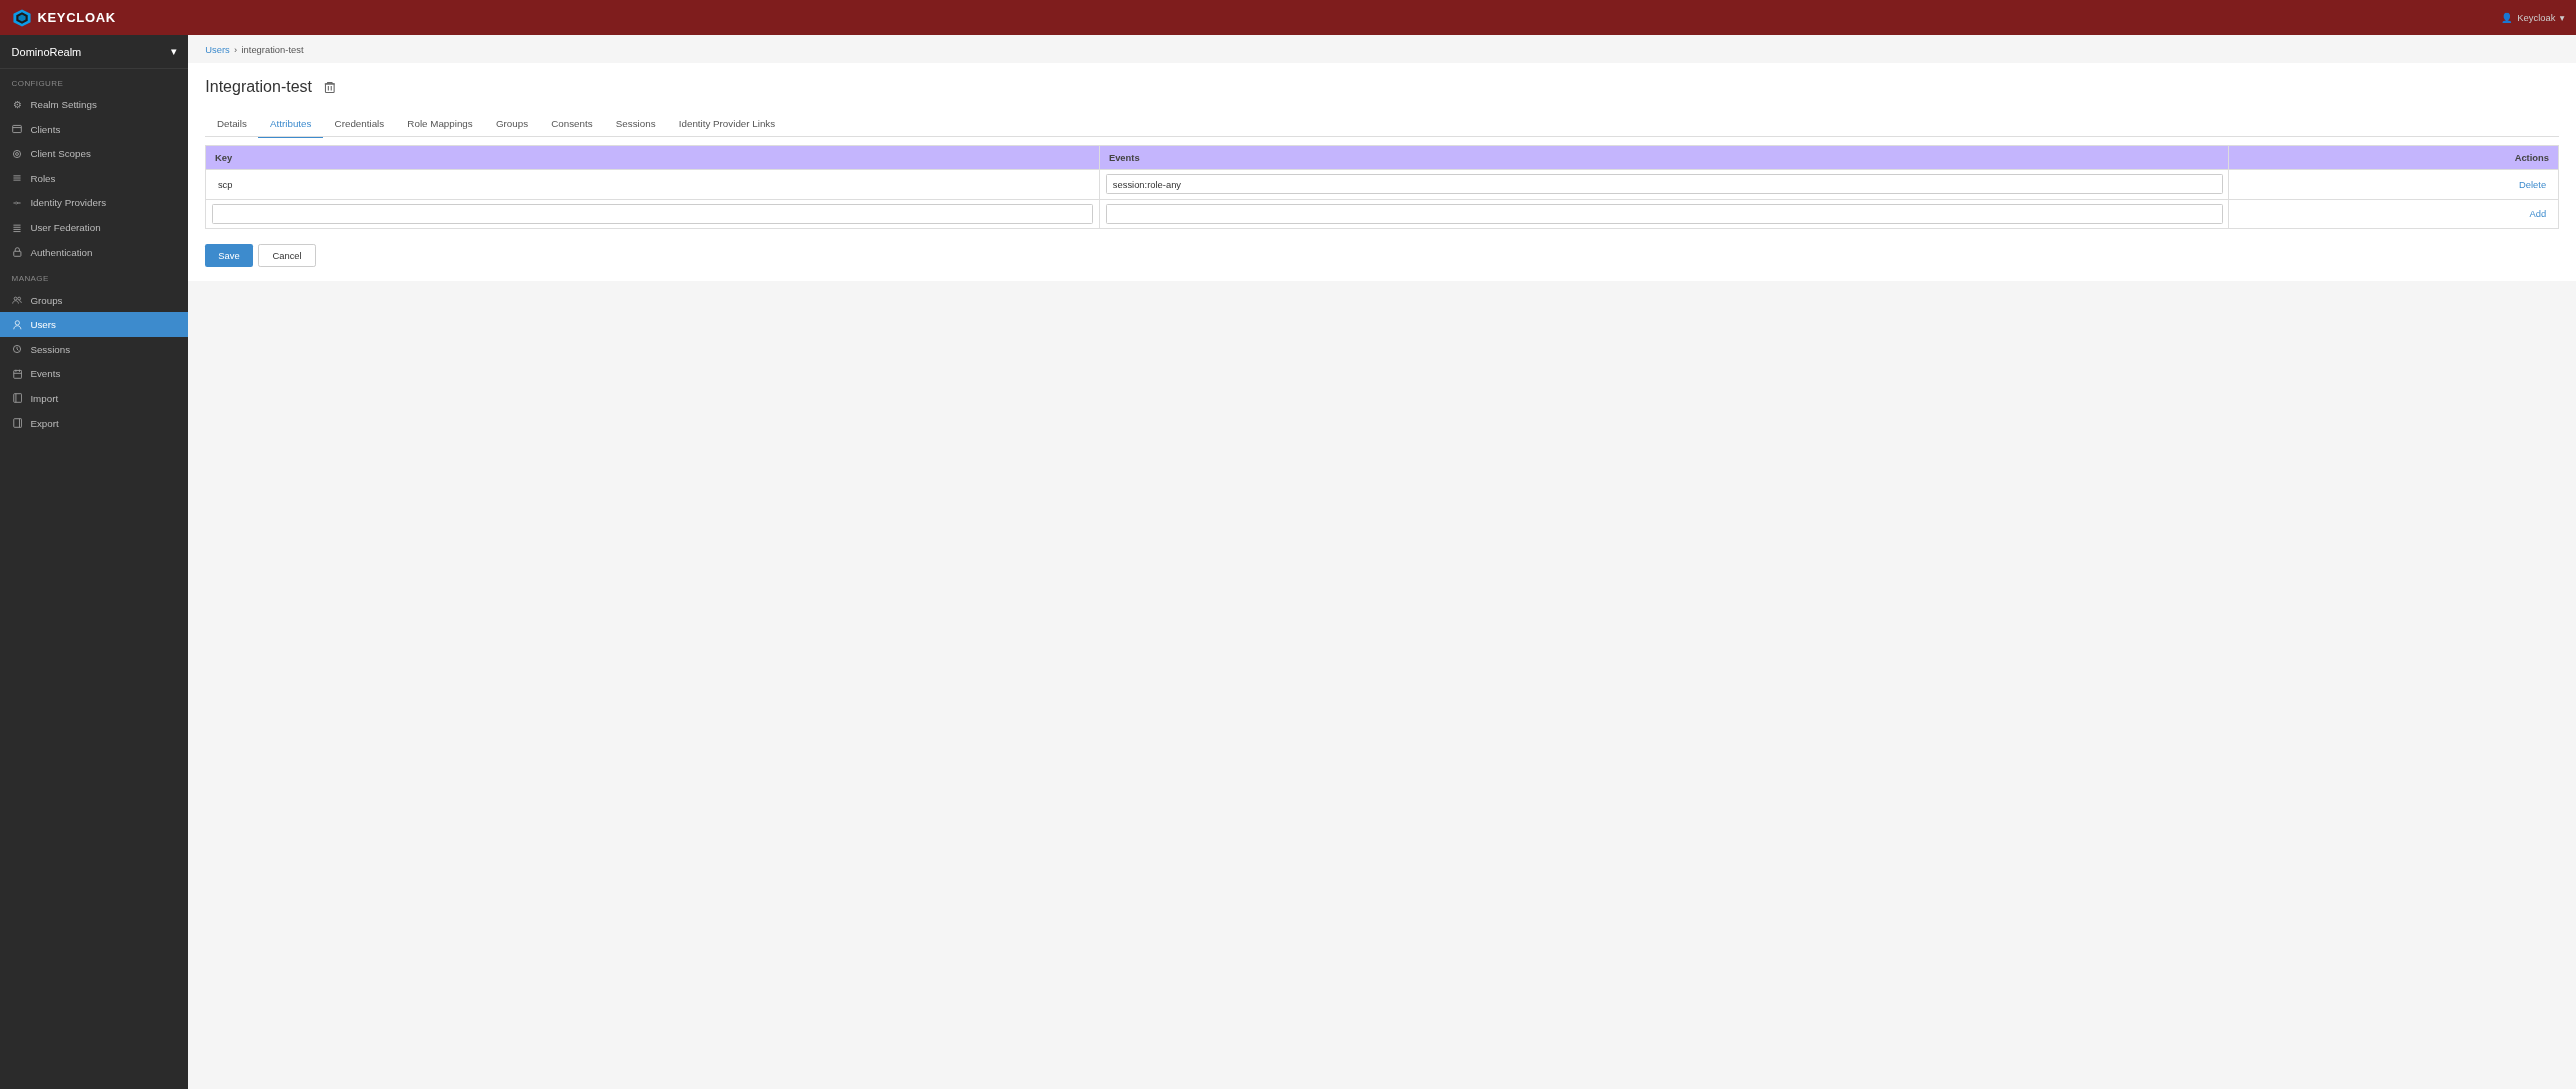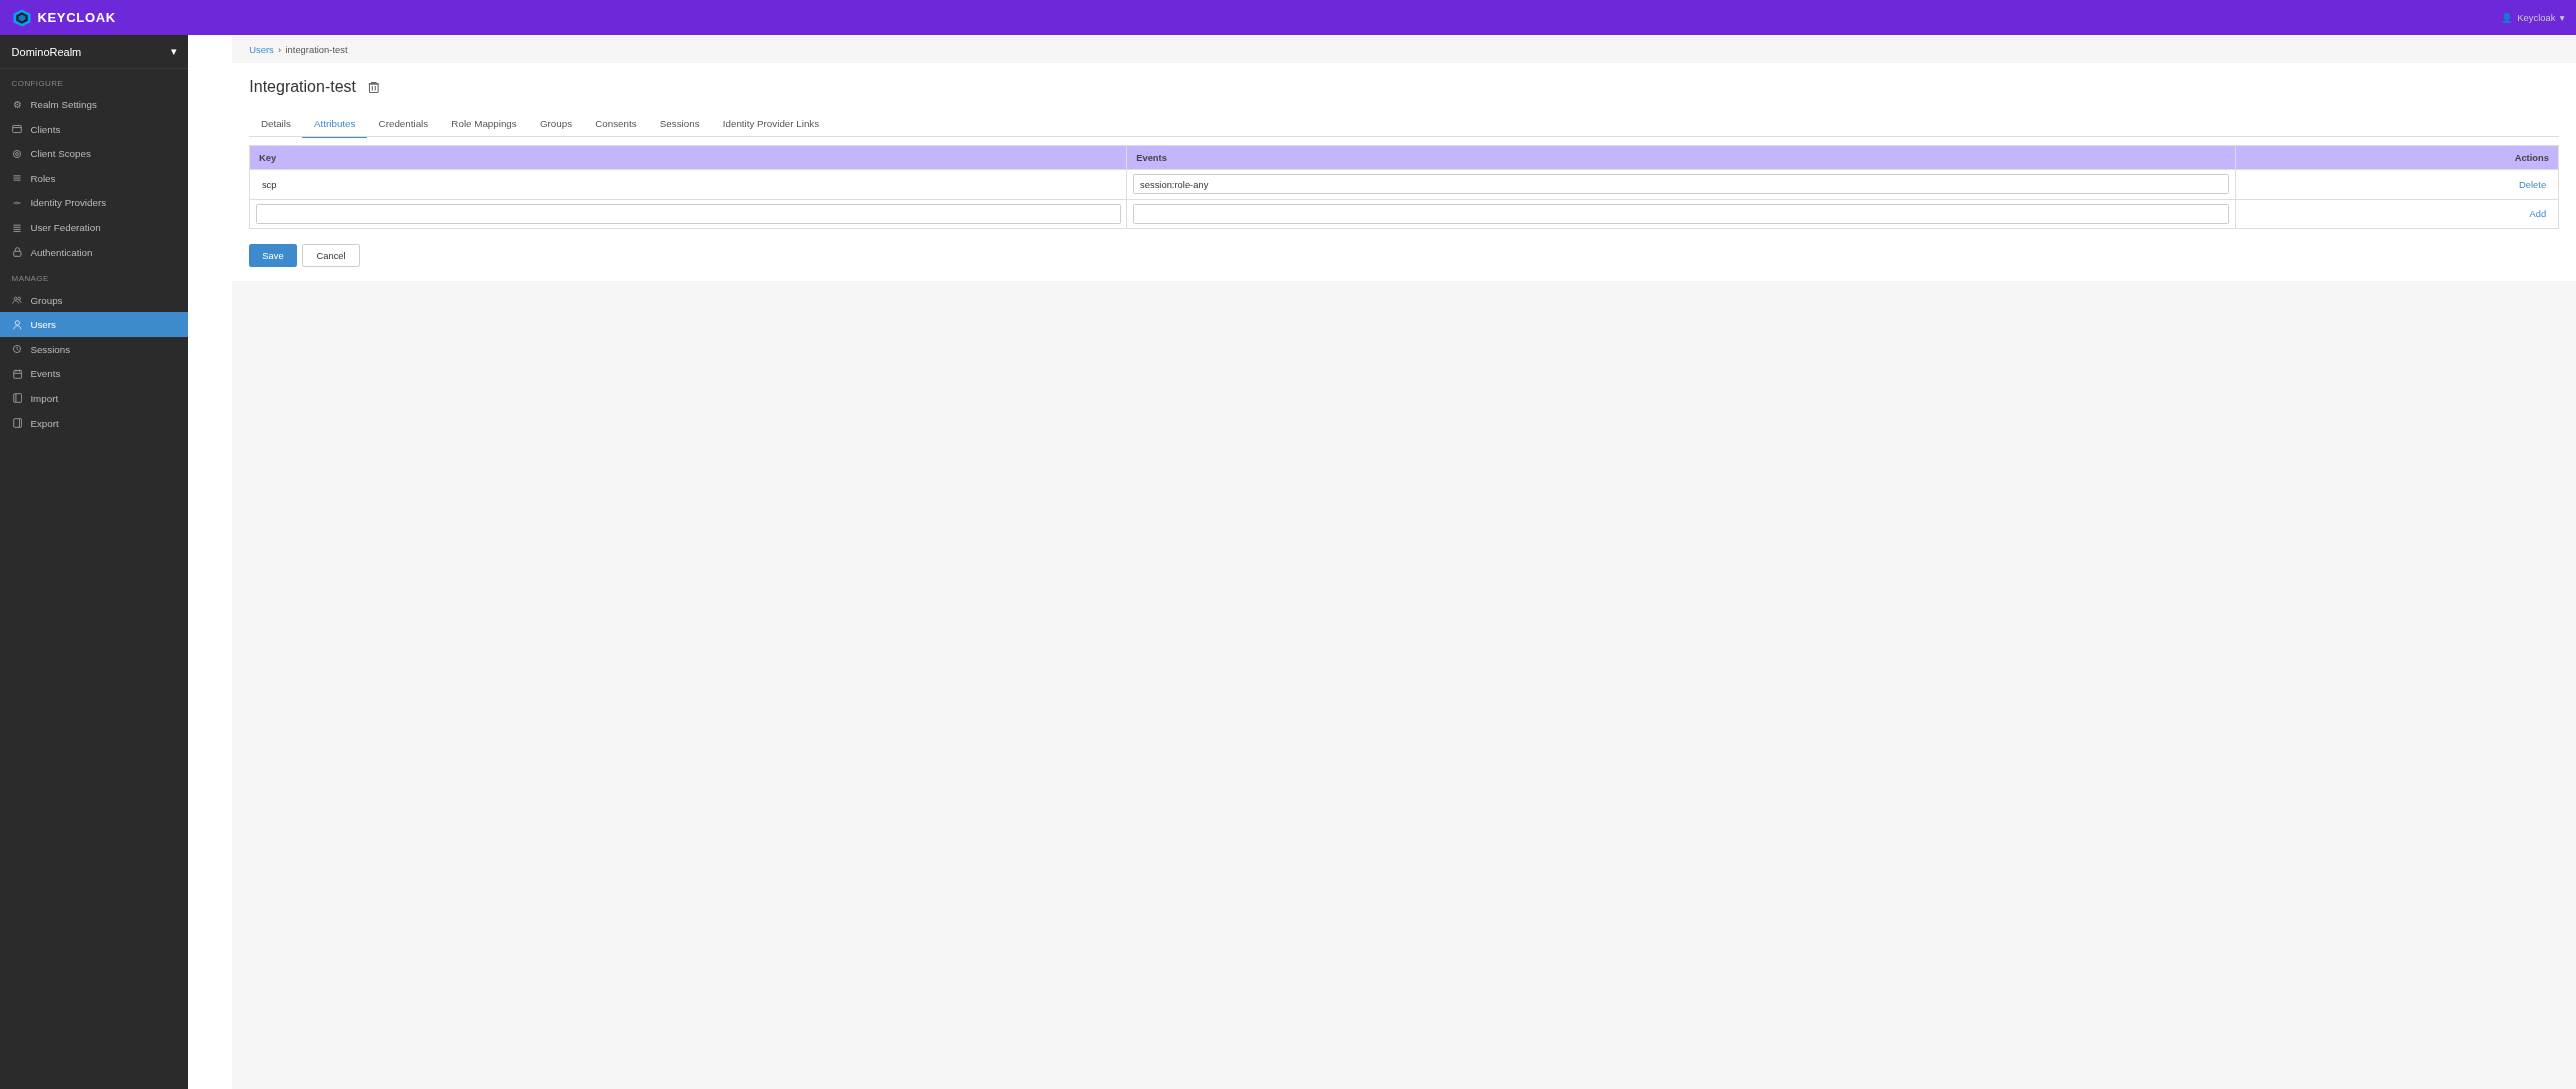--- a/index.html
+++ b/index.html
@@ -1,20 +1,20 @@
 <!DOCTYPE html>
 <html style="font-size:11.6px"><head>
   <meta charset="utf-8">
   <style>
     * { box-sizing: border-box; margin: 0; padding: 0; }
     body { font-family: 'Helvetica Neue', Arial, sans-serif; font-size: 10px; background: #fff; display: flex; flex-direction: column; height: 100vh; overflow: hidden; }
 
     
     .navbar {
-      background: #6d28d9;
+      background: #7f1d1d;
       height: 35px;
       display: flex;
       align-items: center;
       justify-content: space-between;
       padding: 0 11.6px;
       flex-shrink: 0;
       gap: 16px;
     }
     .navbar-brand {
       display: flex;
@@ -36,21 +36,20 @@
       color: #ccc;
       font-size: 9.4px;
       cursor: pointer;
     }
 
     
     .layout {
       display: flex;
       flex: 1;
       overflow: hidden;
-      gap: 44px;
     }
 
     
     .sidebar {
       width: 188px;
       background: #2b2b2b;
       color: #ccc;
       display: flex;
       flex-direction: column;
       overflow-y: auto;

